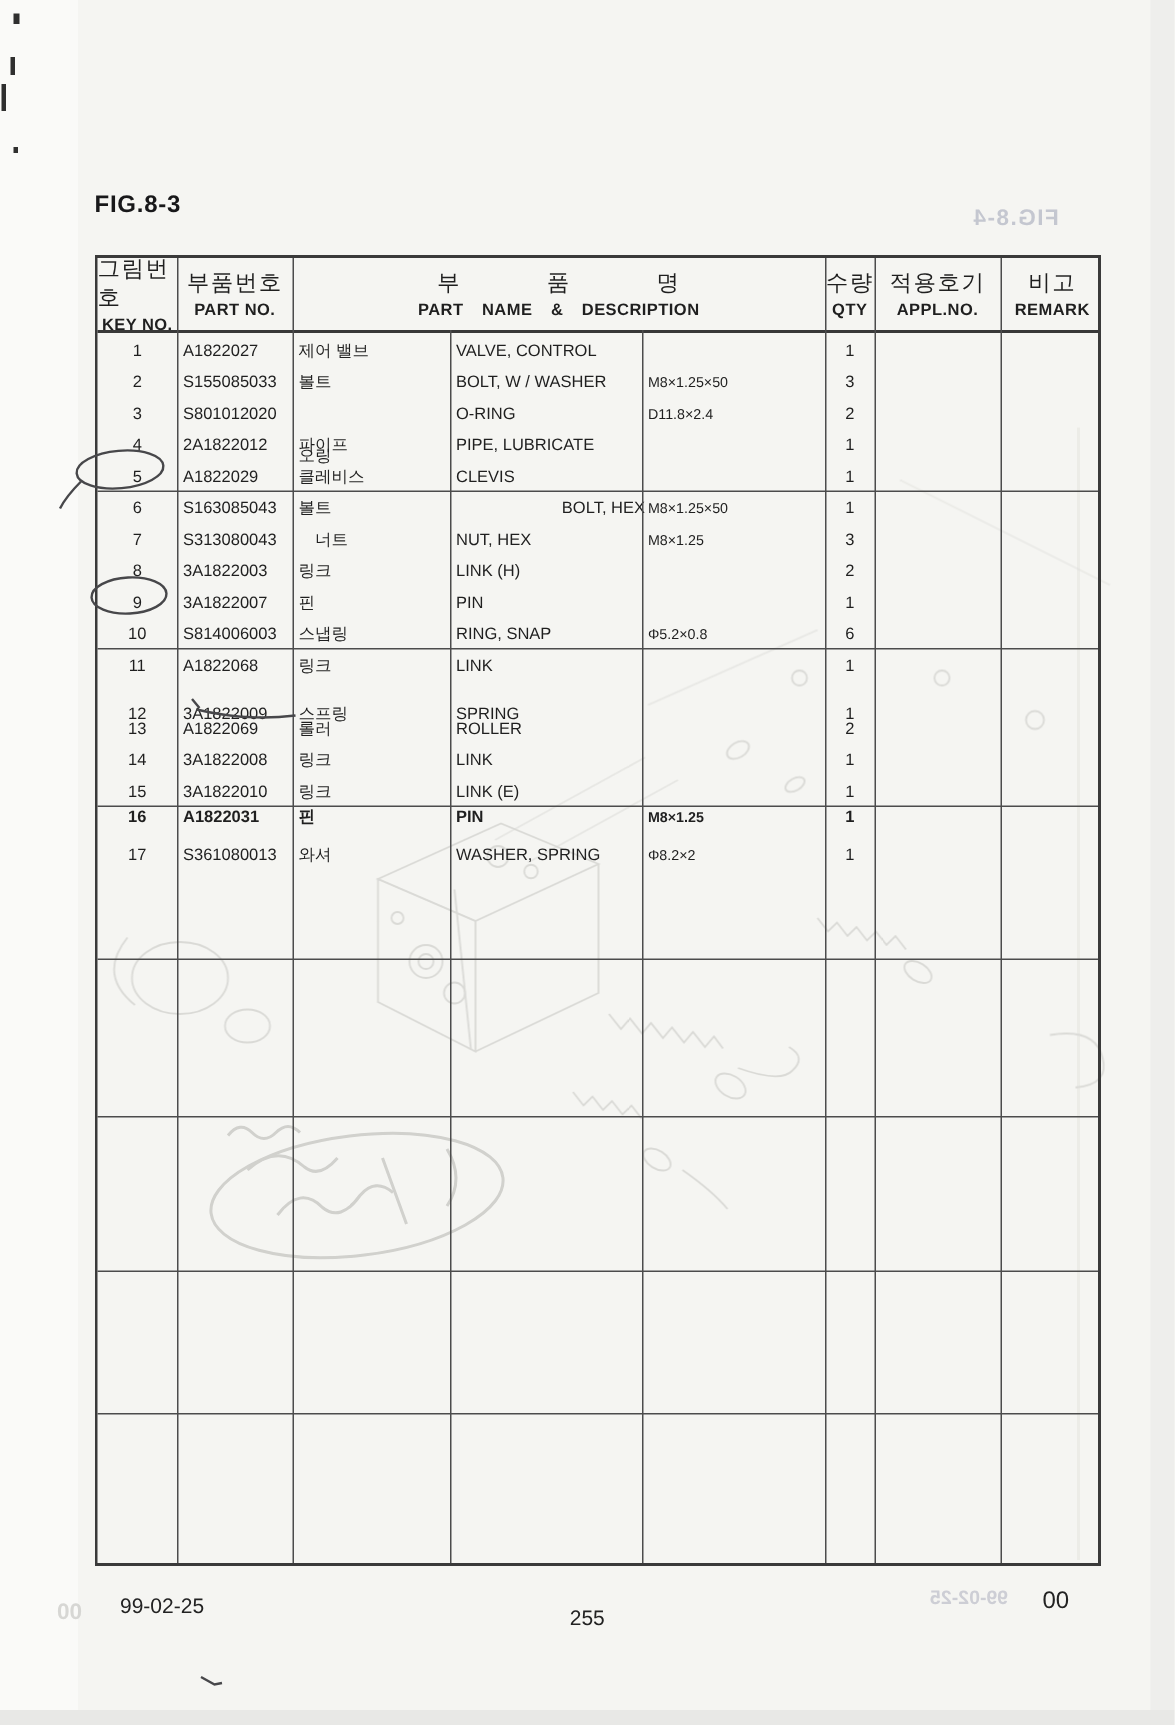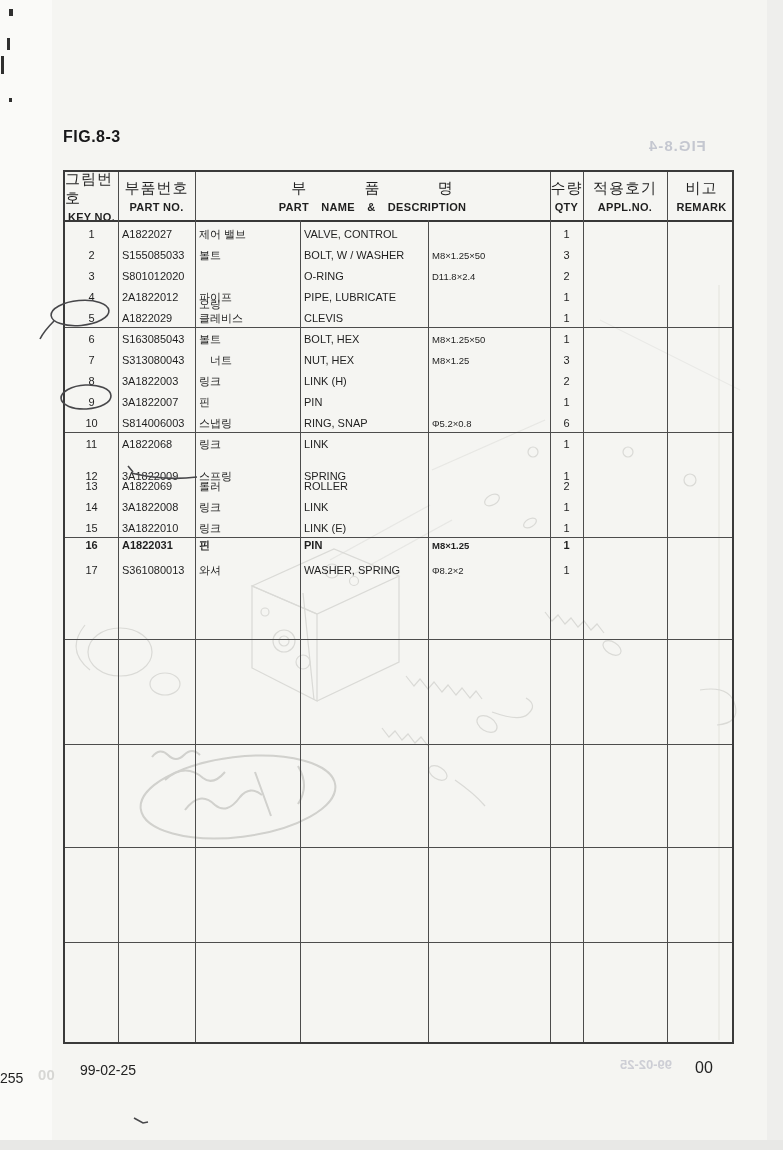--- a/index.html
+++ b/index.html
@@ -46,21 +46,21 @@
   .hcell.partname .en{word-spacing:9px;}
 
   .row{position:absolute;left:0;width:671px;height:21px;line-height:21px;font-size:11px;}
   .row span{position:absolute;top:0;height:21px;white-space:nowrap;overflow:visible;}
   .f-key{text-align:center;}
   .f-spec{font-size:9.5px;}
   .f-qty{text-align:center;}
 
   
   .footer-date{position:absolute;left:80px;top:1062px;font-size:14px;color:#222;}
-  .footer-page{position:absolute;left:0;top:1070px;width:783px;text-align:left;font-size:14px;color:#222;}
+  .footer-page{position:absolute;left:0;top:1070px;width:783px;text-align:center;font-size:14px;color:#222;}
   .footer-code{position:absolute;left:695px;top:1059px;font-size:16px;color:#222;}
 
   
   .ghost-text{position:absolute;transform:scaleX(-1);color:#b9bcc8;opacity:.8;font-weight:800;}
   .ghost-fig{left:648px;top:137px;font-size:15px;letter-spacing:1px;}
   .ghost-date{left:620px;top:1057px;font-size:13px;color:#c4c5ce;}
   .ghost-code{left:38px;top:1066px;font-size:15px;color:#cfcfcc;}
 
   svg{position:absolute;left:0;top:0;pointer-events:none;}
   .z-ghost{z-index:1;} .z-anno{z-index:3;}
@@ -204,21 +204,21 @@
           <span class="" style="left: 239px; width: 126px;">CLEVIS</span>
           <span class="f-spec" style="left: 367px; width: 116px;"></span>
           <span class="f-qty" style="left: 485px; width: 33px;">1</span>
           <span class="" style="left: 522px; width: 78px;"></span>
           <span class="" style="left: 606px; width: 63px;"></span>
         </div>
         <div class="row" style="top: 157px;">
           <span class="f-key" style="left: 0px; width: 53px;">6</span>
           <span class="" style="left: 57px; width: 72px;">S163085043</span>
           <span class="" style="left: 134px; width: 100px;">볼트</span>
-          <span class="" style="left: 239px; width: 126px;">BOLT, HEX</span>
+          <span class="" style="left: 239px; width: 126px; text-align: right;">BOLT, HEX</span>
           <span class="f-spec" style="left: 367px; width: 116px;">M8×1.25×50</span>
           <span class="f-qty" style="left: 485px; width: 33px;">1</span>
           <span class="" style="left: 522px; width: 78px;"></span>
           <span class="" style="left: 606px; width: 63px;"></span>
         </div>
         <div class="row" style="top: 178px;">
           <span class="f-key" style="left: 0px; width: 53px;">7</span>
           <span class="" style="left: 57px; width: 72px;">S313080043</span>
           <span class="" style="left: 134px; width: 100px; margin-left: 11px;">너트</span>
           <span class="" style="left: 239px; width: 126px;">NUT, HEX</span>

